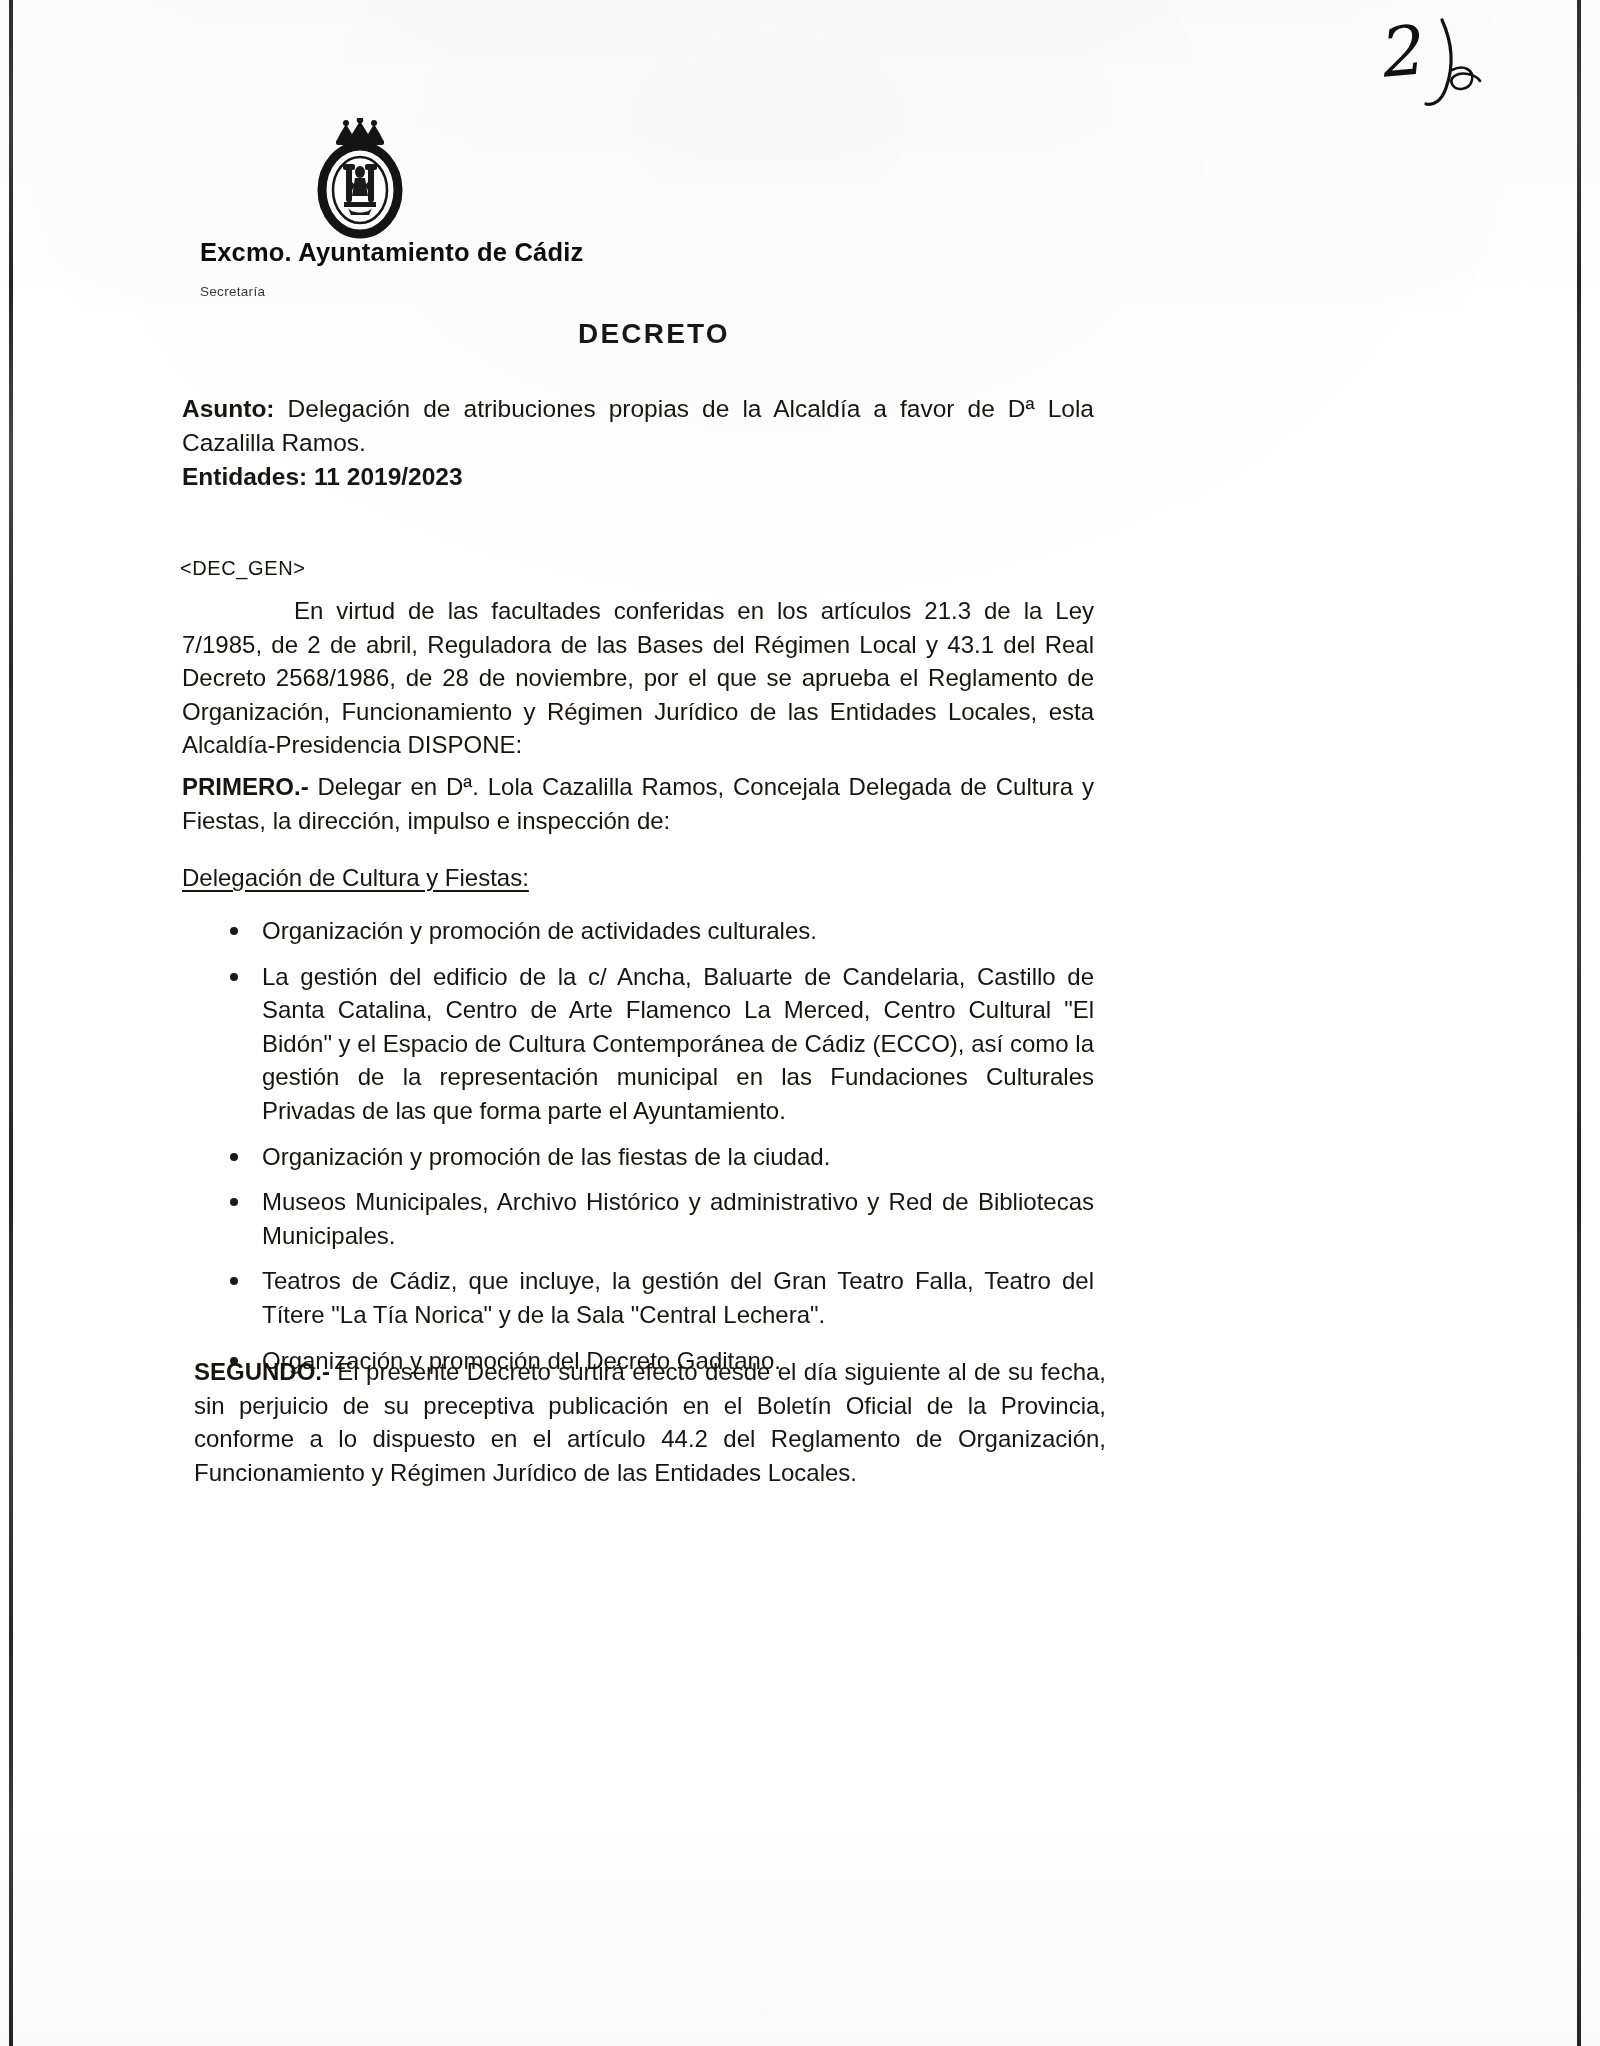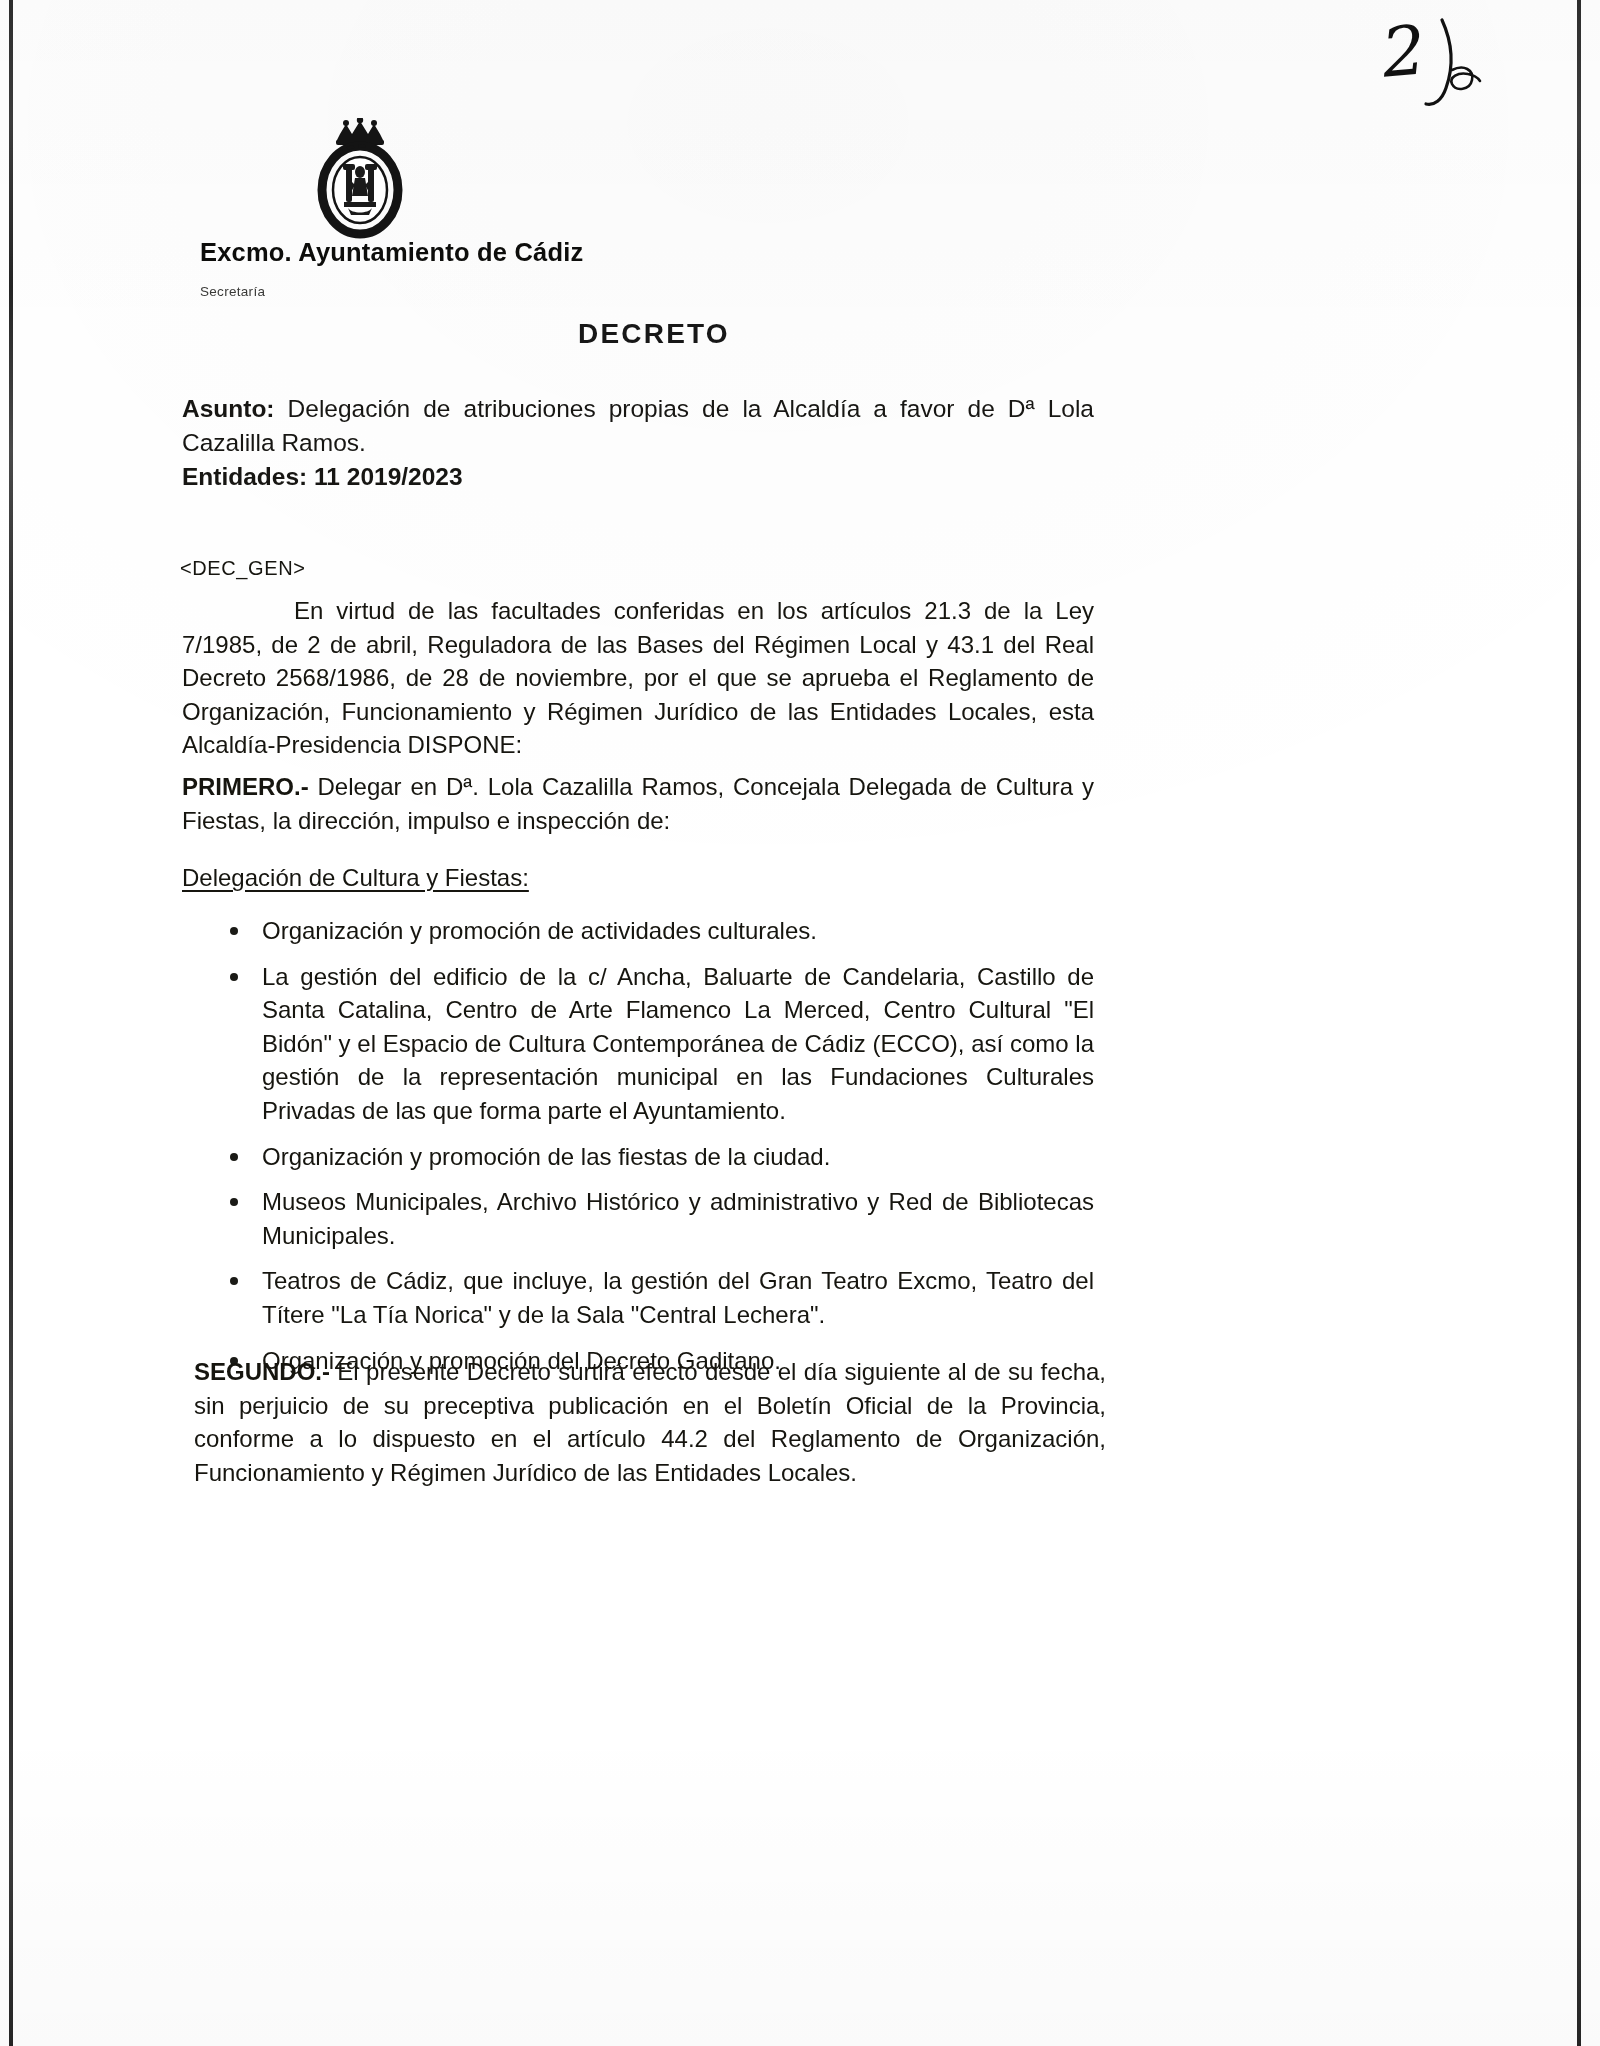--- a/index.html
+++ b/index.html
@@ -275,21 +275,21 @@
     <li>
       <span class="dot"></span>
       <span>Organización y promoción de las fiestas de la ciudad.</span>
     </li>
     <li>
       <span class="dot"></span>
       <span>Museos Municipales, Archivo Histórico y administrativo y Red de Bibliotecas Municipales.</span>
     </li>
     <li>
       <span class="dot"></span>
-      <span>Teatros de Cádiz, que incluye, la gestión del Gran Teatro Excmo, Teatro del Títere "La Tía Norica" y de la Sala "Central Lechera".</span>
+      <span>Teatros de Cádiz, que incluye, la gestión del Gran Teatro Falla, Teatro del Títere "La Tía Norica" y de la Sala "Central Lechera".</span>
     </li>
     <li>
       <span class="dot"></span>
       <span>Organización y promoción del Decreto Gaditano.</span>
     </li>
   </ul>
 
   <div class="para p-segundo soft">
     <b>SEGUNDO.-</b><span> El presente Decreto surtirá efecto desde el día siguiente al de su fecha, sin perjuicio de su preceptiva publicación en el Boletín Oficial de la Provincia, conforme a lo dispuesto en el artículo 44.2 del Reglamento de Organización, Funcionamiento y Régimen Jurídico de las Entidades Locales.</span>
   </div>

